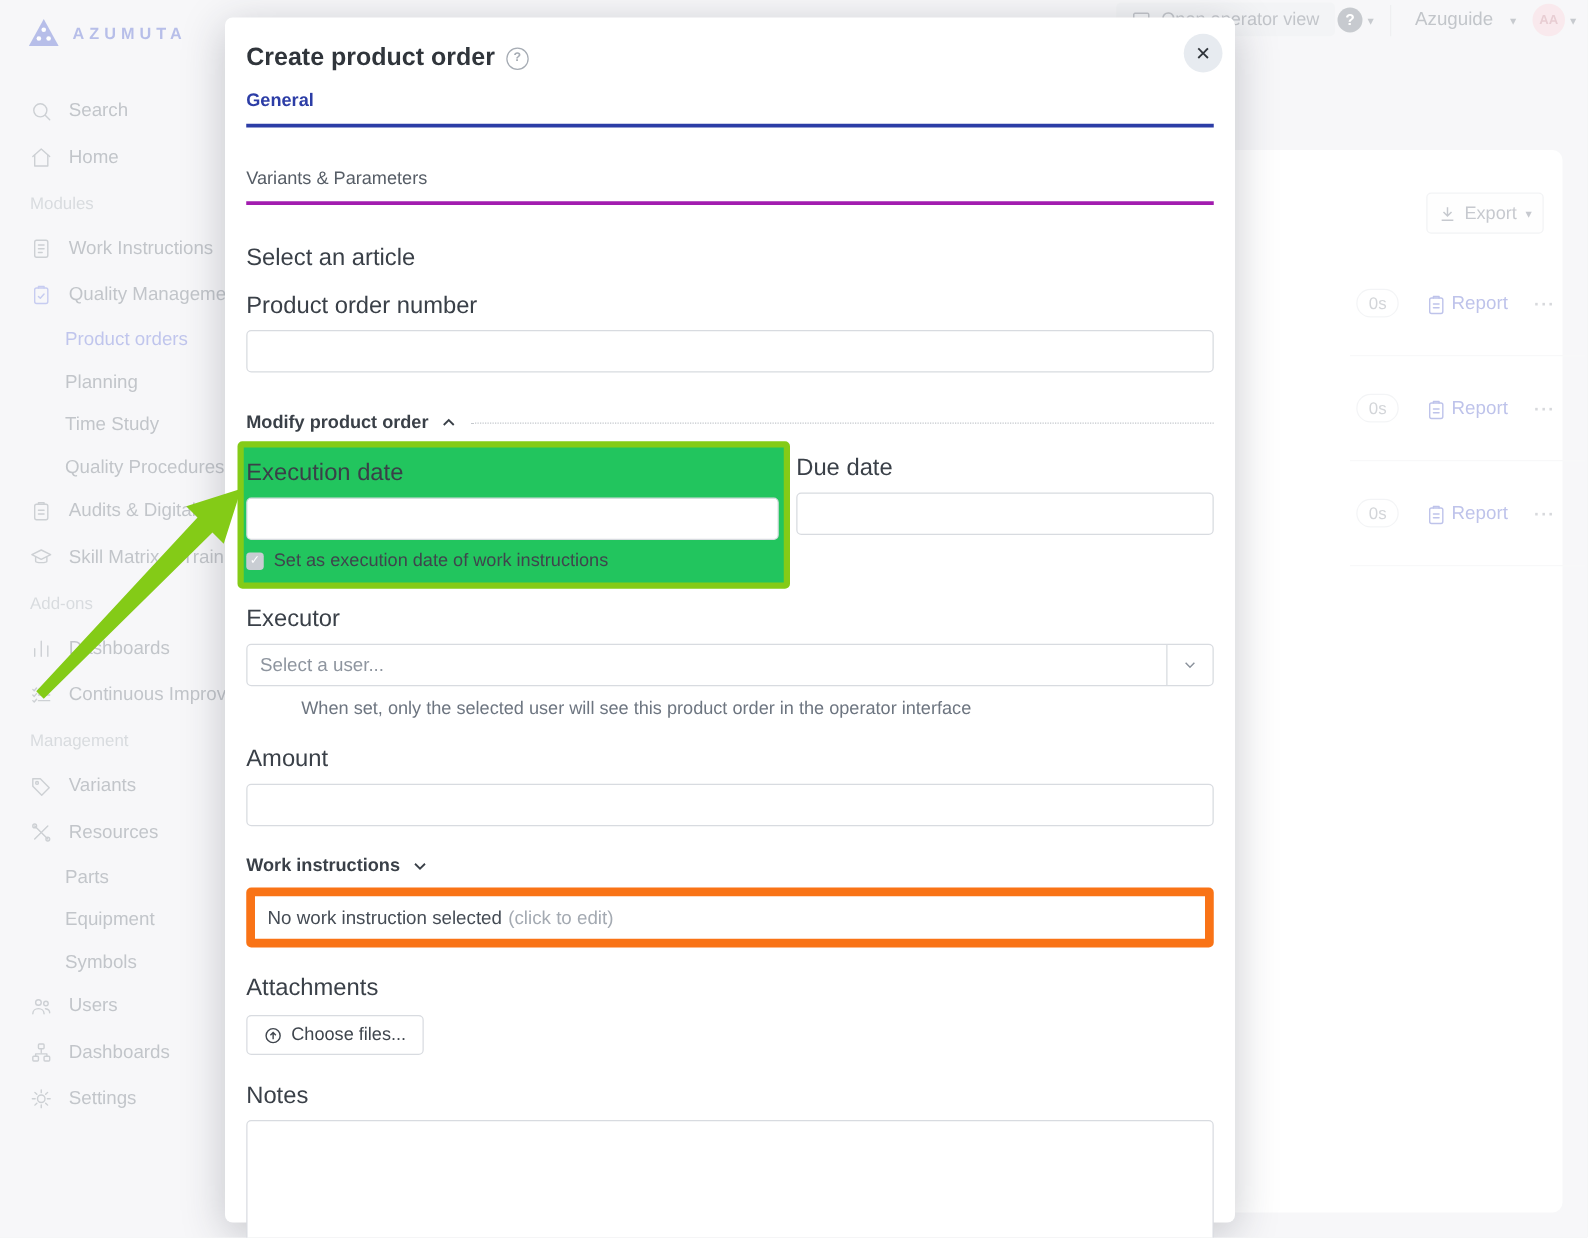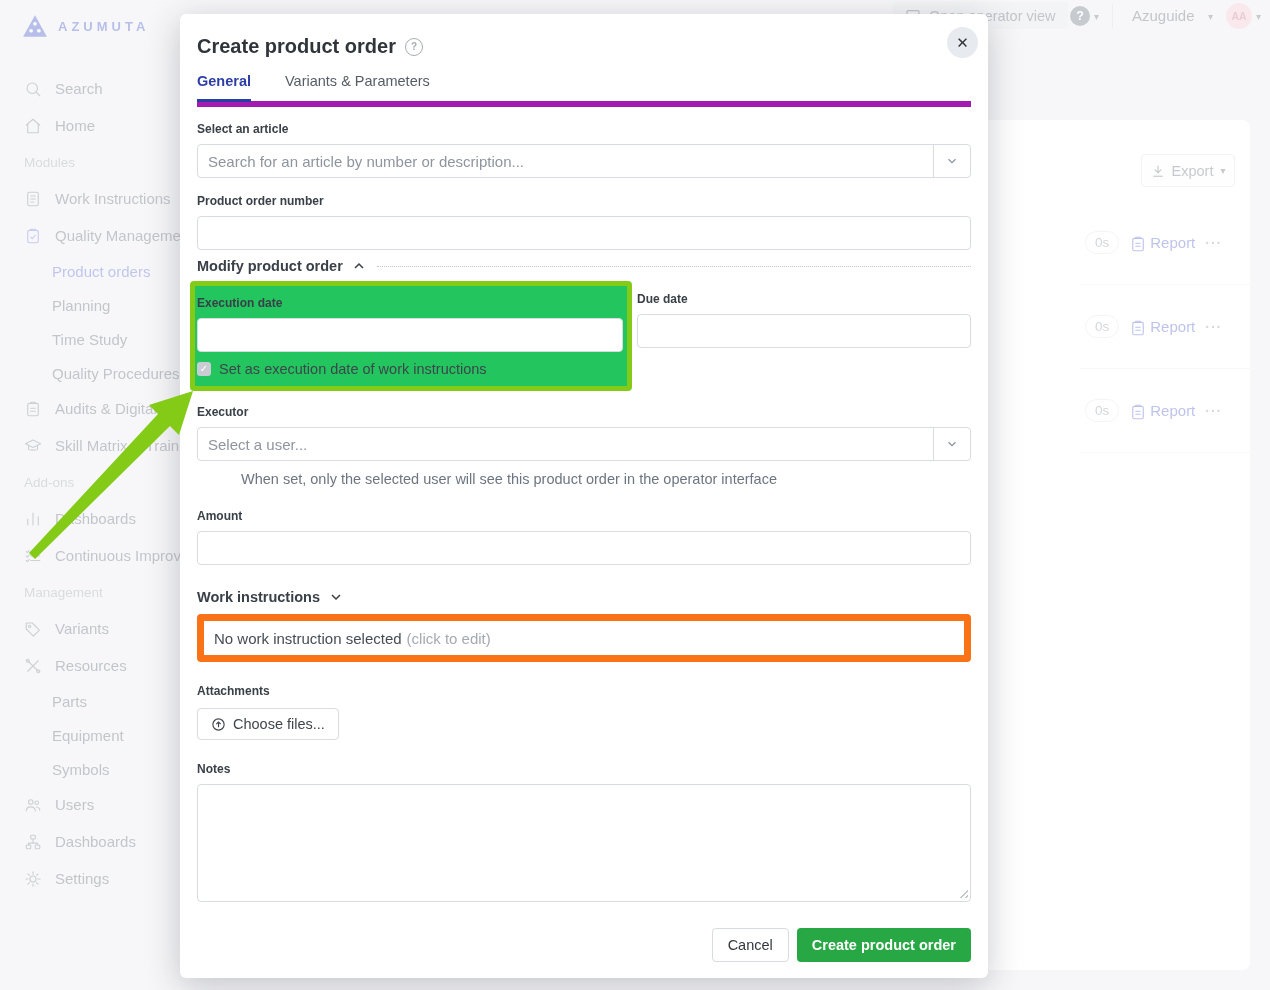--- a/index.html
+++ b/index.html
@@ -27,48 +27,48 @@
   .nav-item .nv-icon{width:18px;height:18px;color:#7b838e;flex:none;}
   .nav-item .nv-icon.icon-active{color:#6c79d9;}
   .nav-section{height:36px;display:flex;align-items:center;padding-left:24px;font-size:13.5px;color:#9aa1ab;white-space:nowrap;}
   .nav-sub{height:34px;display:flex;align-items:center;padding-left:52px;font-size:15px;color:#5f6774;white-space:nowrap;}
   .nav-sub.active{color:#5b68cf;}
   
   .card{position:absolute;left:200px;top:120px;width:1050px;height:850px;background:#fff;border-radius:8px;}
   .export-btn{position:absolute;left:1141px;top:154px;width:94px;height:33px;border:1px solid #dcdfe3;border-radius:4px;
     background:#fbfbfc;color:#6b7280;font-size:14.5px;display:flex;align-items:center;justify-content:center;gap:7px;box-sizing:border-box;}
   .bg-rows{position:absolute;left:1080px;top:201px;width:188px;}
-  .bg-row{height:84px;display:flex;align-items:center;gap:10px;border-bottom:1px solid #ecedef;padding-left:5px;box-sizing:border-box;}
+  .bg-row{height:84px;display:flex;align-items:center;gap:21px;border-bottom:1px solid #ecedef;padding-left:5px;box-sizing:border-box;}
   .pill{border:1px solid #e0e3e7;border-radius:12px;padding:3px 9px;font-size:13.5px;color:#8c929b;background:#fff;}
   .report-link{display:flex;align-items:center;gap:6px;color:#5461c9;font-size:15px;}
   .report-link .rp-icon{width:15px;height:15px;color:#5461c9;}
   .row-more{color:#959aa2;font-size:14px;font-weight:700;letter-spacing:1px;}
   
   .backdrop{position:absolute;inset:0;background:rgba(255,255,255,0.62);z-index:5;}
   
   .modal{position:absolute;left:180px;top:14px;width:808px;height:964px;background:#fff;border-radius:6px;
     box-shadow:0 8px 34px rgba(40,45,60,0.25);z-index:10;display:flex;flex-direction:column;box-sizing:border-box;color:#3a4048;}
   .modal-header{padding:21px 17px 0;display:flex;align-items:center;gap:9px;}
   .modal-title{font-size:20px;font-weight:600;color:#30353b;}
   .title-help{width:16px;height:16px;border:1.5px solid #a6acb4;border-radius:50%;color:#a6acb4;font-size:10px;
     font-weight:700;display:flex;align-items:center;justify-content:center;flex:none;}
   .modal-close{position:absolute;right:10px;top:13px;width:31px;height:31px;border-radius:50%;background:#e7ebf0;
     display:flex;align-items:center;justify-content:center;font-size:15px;color:#2f343a;cursor:pointer;}
-  .tabs{display:flex;gap:34px;margin:15px 17px 0;border-bottom:6px solid #a21caf;}
+  .tabs{display:flex;gap:34px;margin:15px 17px 17px;border-bottom:3px solid #a21caf;flex-direction:column;}
   .tab{padding-bottom:10px;font-size:14.5px;color:#565d66;cursor:pointer;}
   .tab.active{color:#2c3da6;font-weight:700;border-bottom:3px solid #2c3da6;margin-bottom:-1px;}
   .modal-body{padding:0 17px;flex:1;}
-  .field-label{font-size:12px;font-weight:700;color:#3a4048;margin:16px 0 8px;}
+  .field-label{font-size:19px;font-weight:400;color:#3a4048;margin:16px 0 8px;}
   .field-label.first{margin-top:15px;}
   .text-input{width:100%;height:34px;border:1px solid #d8dbe0;border-radius:4px;padding:0 10px;font-size:15px;
     color:#3a4048;box-sizing:border-box;background:#fff;font-family:inherit;}
   .select-box{height:34px;border:1px solid #d8dbe0;border-radius:4px;display:flex;align-items:center;background:#fff;box-sizing:border-box;cursor:pointer;}
   .select-text{flex:1;padding:0 10px;font-size:15px;color:#8e959f;}
   .select-chevron{width:36px;align-self:stretch;border-left:1px solid #d8dbe0;display:flex;align-items:center;justify-content:center;color:#8b929c;}
-  .modify-row{display:flex;align-items:center;margin-top:8px;}
+  .modify-row{display:flex;align-items:center;margin-top:32px;}
   .modify-label{font-size:14.5px;font-weight:700;color:#3a4048;}
   .sec-chevron{margin-left:8px;color:#3a4048;width:16px;height:16px;}
   .dotted{flex:1;border-top:1px dotted #c3c7cc;margin-left:10px;height:0;}
   .date-row{display:flex;margin-top:7px;align-items:flex-start;}
   .exec-box{width:442px;margin-left:-7px;border:5px solid #84cb17;border-radius:4px;padding:4px 4px 9px 2px;box-sizing:border-box;background:#22c55e;flex:none;}
   .exec-box .field-label{margin:6px 0 8px;}
   .exec-check{display:flex;align-items:center;gap:8px;margin-top:9px;}
   .checkbox{width:14px;height:14px;border-radius:3px;background:#c9cdd3;color:#fff;font-size:10px;line-height:14px;
     display:flex;align-items:center;justify-content:center;flex:none;}
   .check-label{font-size:14.5px;color:#3f454d;}
@@ -339,28 +339,20 @@
   </div>
   <div class="modal-close">✕</div>
 
   <div class="tabs">
     <div class="tab active">General</div>
     <div class="tab">Variants &amp; Parameters</div>
   </div>
 
   <div class="modal-body">
     <div class="field-label first">Select an article</div>
-    <div class="select-box">
-      <span class="select-text">Search for an article by number or description...</span>
-      <span class="select-chevron">
-        <svg width="14" height="14" viewBox="0 0 24 24" fill="none" stroke="currentColor" stroke-width="2">
-            <path d="M6 9l6 6 6-6"></path>
-          </svg>
-      </span>
-    </div>
 
     <div class="field-label">Product order number</div>
     <input class="text-input" value="" style="">
 
     <div class="modify-row">
       <span class="modify-label">Modify product order</span>
       <svg class="sec-chevron" viewBox="0 0 24 24" fill="none" stroke="currentColor" stroke-width="2.2">
           <path d="M6 15l6-6 6 6"></path>
         </svg>
       <span class="dotted"></span>

